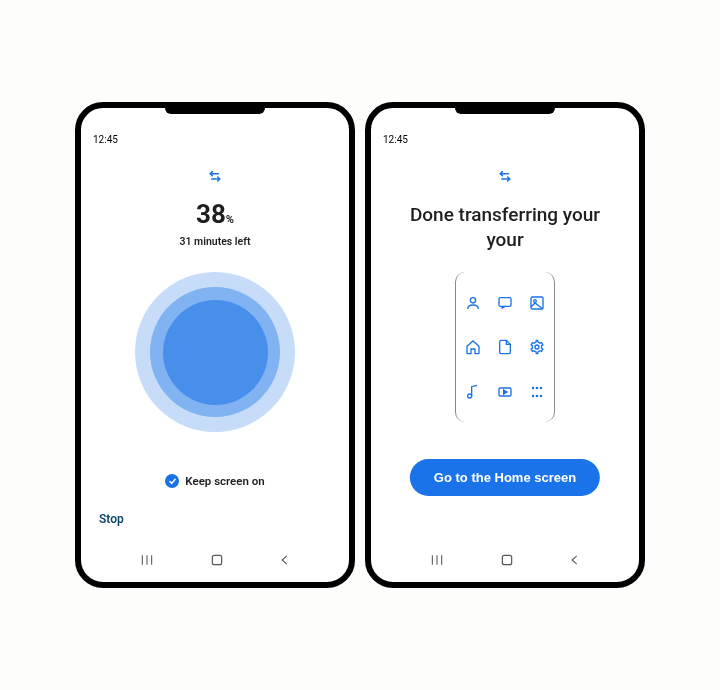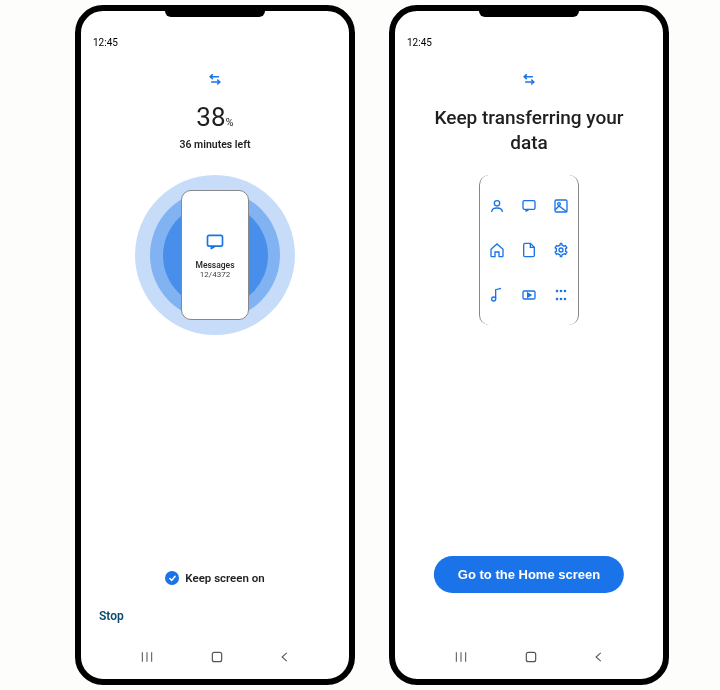--- a/index.html
+++ b/index.html
@@ -4,34 +4,34 @@
 <style>
   :root { --blue: #1a73e8; --text: #1f1f1f; --muted: #5f6368; }
   * { box-sizing: border-box; }
   body {
     margin: 0; width: 720px; height: 690px;
     font-family: -apple-system, BlinkMacSystemFont, "Segoe UI", Roboto, Arial, sans-serif;
     background: #fdfdfc; color: var(--text);
     display:flex; align-items:center; justify-content:center; gap:10px;
   }
   .phone {
-    width: 280px; height: 680px; background:#fff;
+    width: 280px; height: 486px; background:#fff;
     border: 6px solid #000; border-radius: 28px;
-    position: relative; overflow: hidden; margin-left: 24px;
+    position: relative; overflow: hidden;
   }
   .phone::before{
     content:""; position:absolute; left:50%; top:0; transform:translateX(-50%);
     width:100px; height:6px; background:#000; border-radius:0 0 40px 40px;
   }
   .statusbar{ font-size:10px; color:#000; padding:6px 12px 0; }
   .screen{ position:absolute; inset:0; padding-top:20px; }
   .content{ padding: 0 16px; text-align:center; }
   .swap-ico{ color:#1a73e8; display:inline-block; margin-top:26px;}
   h1{ font-size:19px; font-weight:500; margin:12px 8px 10px; line-height:1.3;}
-  .percent{ font-size:26px; font-weight:400; margin-top:8px;}
+  .percent{ font-size:26px; font-weight:700; margin-top:8px;}
   .percent small{ font-size:11px;}
   .sub{ font-size:10.5px; font-weight:600; margin-top:6px;}
   .desc{ font-size:10.5px; line-height:1.45; color:#000; margin:0 10px;}
 
   .radar-wrap{ position:relative; height:180px; margin-top:14px; display:flex;align-items:center;justify-content:center;}
   .pulse{ position:absolute; border-radius:50%; }
   .pulse.a{ width:160px; height:160px; background:rgba(26,115,232,0.25);}
   .pulse.b{ width:130px; height:130px; background:rgba(26,115,232,0.40);}
   .pulse.c{ width:105px; height:105px; background:rgba(26,115,232,0.55);}
   .mini-phone{
@@ -73,36 +73,26 @@
         <svg width="16" height="16" viewBox="0 0 24 24" fill="none" stroke="currentColor" stroke-width="2.3" stroke-linecap="round">
             <path d="M17 4l-12 0"></path>
             <path d="M8 1l-3 3 3 3"></path>
             <path d="M7 12l12 0"></path>
             <path d="M16 9l3 3-3 3"></path>
           </svg>
       </span>
       <div class="percent">
         <span>38</span><small>%</small>
       </div>
-      <div class="sub">36 minutes left</div>
+      <div class="sub">31 minutes left</div>
 
       <div class="radar-wrap">
         <div class="pulse a"></div>
           <div class="pulse b"></div>
           <div class="pulse c"></div>
-        <div class="mini-phone">
-          <span style="color:#1a73e8">
-            <svg width="20" height="20" viewBox="0 0 24 24" fill="none" stroke="currentColor" stroke-width="2">
-                <rect x="3" y="4" width="18" height="13" rx="2"></rect>
-                <path d="M9 17l-2 3 5-3"></path>
-              </svg>
-          </span>
-          <div class="mini-label">Messages</div>
-          <div class="mini-count">12/4372</div>
-        </div>
       </div>
     </div>
 
     <div class="keep">
       <span class="check">
         <svg width="9" height="9" viewBox="0 0 24 24" fill="none" stroke="#fff" stroke-width="4" stroke-linecap="round">
             <path d="M5 12l5 5 9-11"></path>
           </svg>
       </span>
       <span>Keep screen on</span>
@@ -129,21 +119,21 @@
     <div class="statusbar">12:45</div>
     <div class="content">
       <span class="swap-ico">
         <svg width="16" height="16" viewBox="0 0 24 24" fill="none" stroke="currentColor" stroke-width="2.3" stroke-linecap="round">
             <path d="M17 4l-12 0"></path>
             <path d="M8 1l-3 3 3 3"></path>
             <path d="M7 12l12 0"></path>
             <path d="M16 9l3 3-3 3"></path>
           </svg>
       </span>
-      <h1>Keep transferring your data</h1>
+      <h1>Done transferring your your</h1>
 
       <div style="height:170px;display:flex;align-items:center;justify-content:center;margin-top:10px;">
         <div class="mini-phone r">
           <span class="gi"><svg viewBox="0 0 24 24" fill="none" stroke="currentColor" stroke-width="2">
                 <circle cx="12" cy="8" r="4"></circle>
                 <path d="M4 21c0-4 4-6 8-6s8 2 8 6"></path>
               </svg></span>
           <span class="gi"><svg viewBox="0 0 24 24" fill="none" stroke="currentColor" stroke-width="2">
                 <rect x="3" y="4" width="18" height="13" rx="2"></rect>
                 <path d="M9 17l-2 3 5-3"></path>

